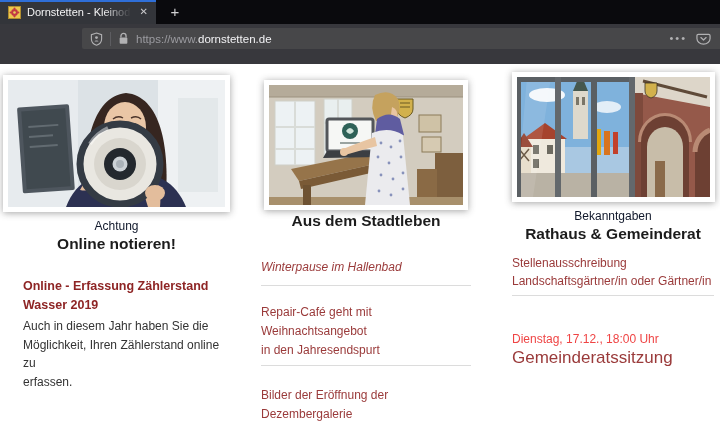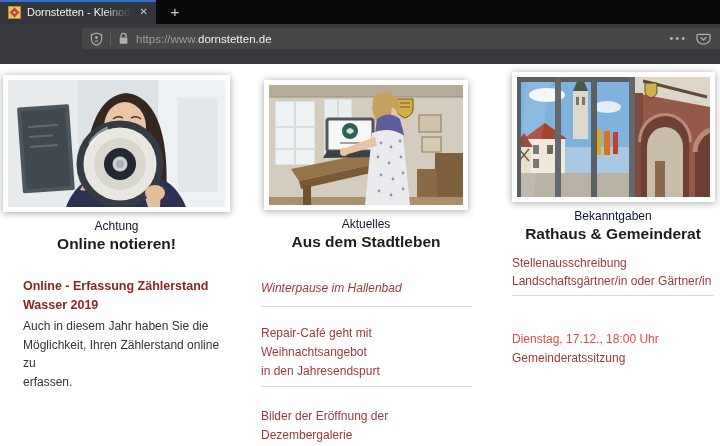--- a/index.html
+++ b/index.html
@@ -57,21 +57,21 @@
   .col2 .l1{margin-top:28px;font-style:italic;}
   .col2 .d1{margin-top:8px;}
   .col2 .l2{margin-top:17px;}
   .col2 .d2{margin-top:5px;}
   .col2 .l3{margin-top:20px;}
   .col3 .linkline{line-height:18px;}
   .col3 .l1{margin-top:30px;}
   .col3 .l2{margin-top:11px;}
   .col3 .d1{margin-top:5px;}
   .event-date{margin-top:34px;font-size:12px;color:#ef4444;line-height:18px;}
-  .event-link{margin-top:1px;font-size:12px;color:#9a3a3a;line-height:18px;cursor:pointer;}
+  .event-link{margin-top:1px;font-size:17px;color:#9a3a3a;line-height:18px;cursor:pointer;}
 </style>
 </head>
 <body>
 
 <div class="window">
 
   <div class="tabbar">
     <div class="tab">
       <div class="tab-accent"></div>
       <svg class="favicon" viewBox="0 0 13 13">
@@ -208,21 +208,20 @@
               <circle cx="124" cy="94" r="1.4"></circle>
               <circle cx="134" cy="88" r="1.4"></circle>
             <circle cx="110" cy="106" r="1.4"></circle>
               <circle cx="122" cy="110" r="1.4"></circle>
               <circle cx="134" cy="104" r="1.4"></circle>
           </g>
           <path d="M106 52 q-20 7 -32 12 l2 6 q17 -5 32 -9 z" fill="#e8c5a2"></path>
           <circle cx="75" cy="67" r="4" fill="#e8c5a2"></circle>
         </svg>
       </div>
-      <div class="caption">Aktuelles</div>
       <div class="heading">Aus dem Stadtleben</div>
       <div class="linkline l1">Winterpause im Hallenbad</div>
       <div class="divider d1"></div>
       <div class="linkline l2">Repair-Café geht mit Weihnachtsangebot
 in den Jahresendspurt</div>
       <div class="divider d2"></div>
       <div class="linkline l3">Bilder der Eröffnung der Dezembergalerie</div>
     </div>
 
     <div class="col col3">

